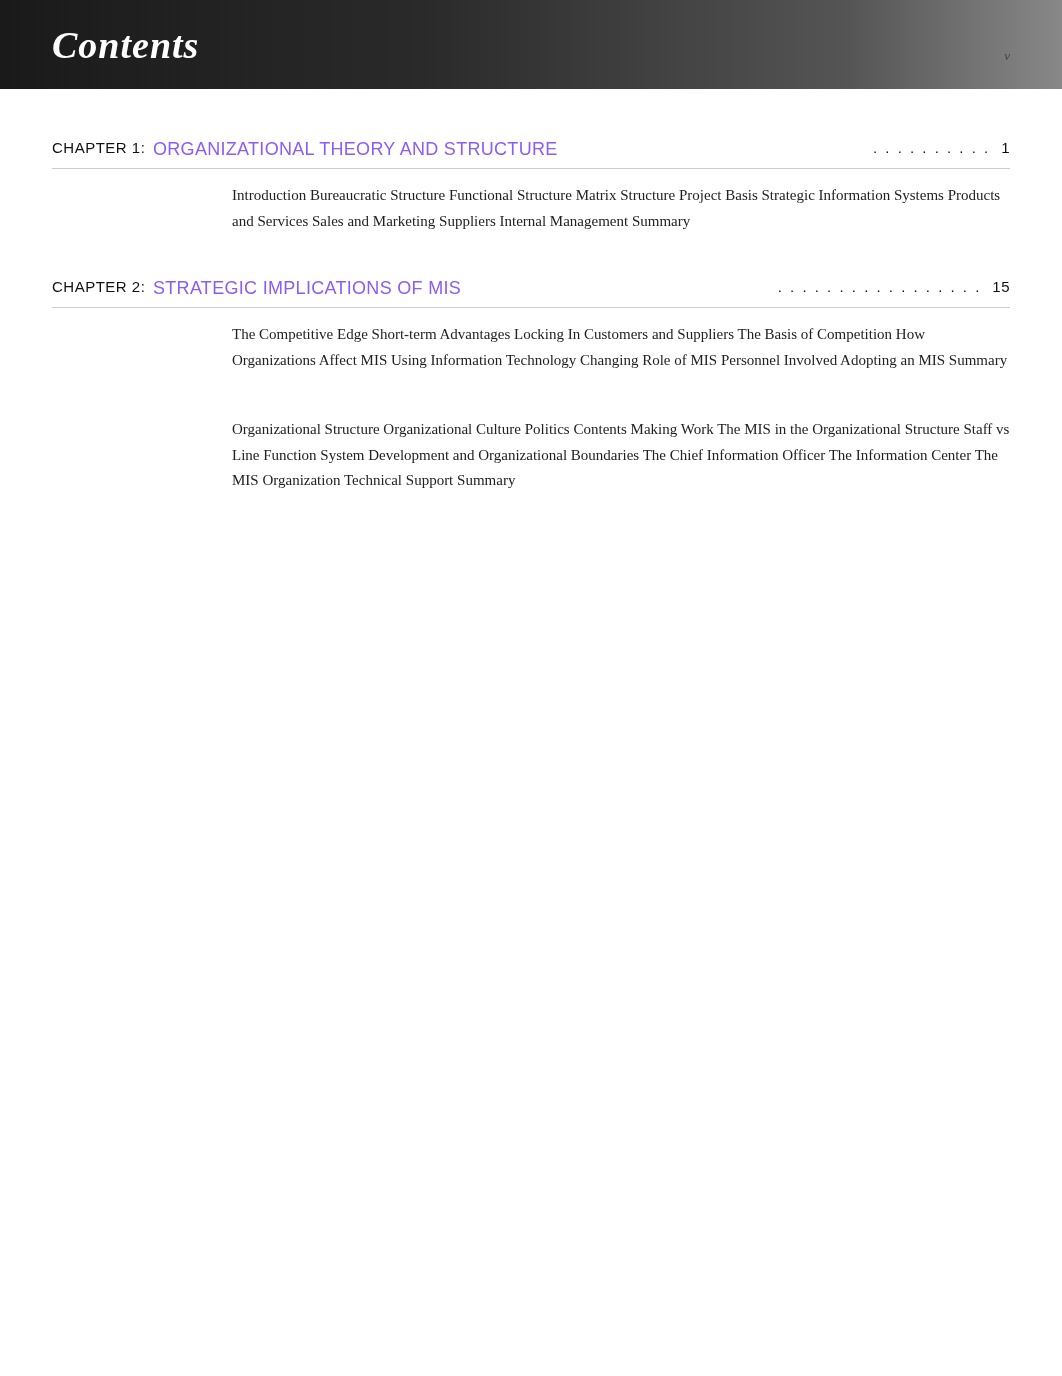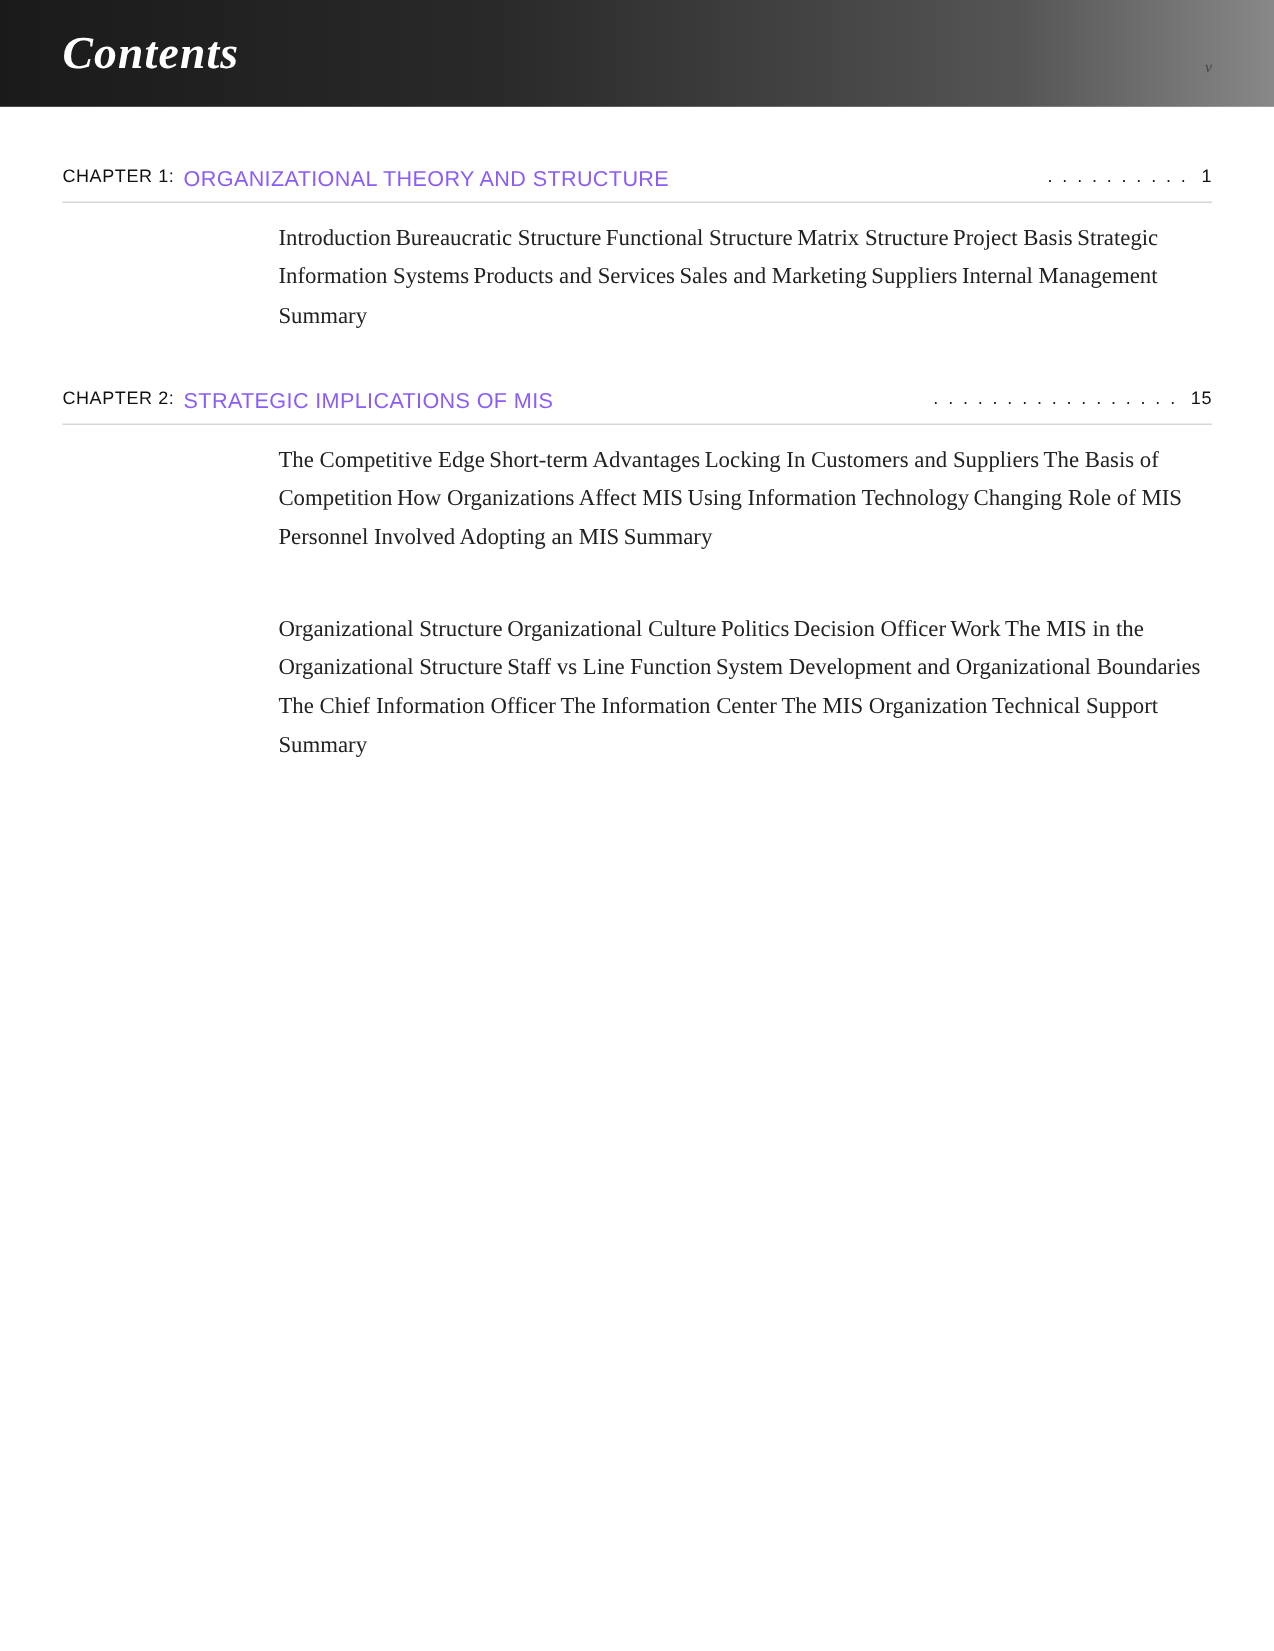--- a/index.html
+++ b/index.html
@@ -98,21 +98,21 @@
       font-size: 15px;
       color: #111;
       margin-left: 6px;
     }
 
     .chapter-items {
       padding-left: 180px;
     }
 
     .chapter-item {
-      font-size: 19px;
+      font-size: 15px;
       font-family: Georgia, 'Times New Roman', serif;
       color: #222;
       line-height: 1.7;
     }
   </style>
 </head>
 <body>
 
 <span class="page-number">v</span>
 
@@ -163,21 +163,21 @@
       <span class="chapter-item">Adopting an MIS</span>
       <span class="chapter-item">Summary</span>
     </div>
   </div>
 
   <div class="chapter-block">
     <div class="chapter-items">
       <span class="chapter-item">Organizational Structure</span>
       <span class="chapter-item">Organizational Culture</span>
       <span class="chapter-item">Politics</span>
-      <span class="chapter-item">Decision Officer</span>
+      <span class="chapter-item">Contents Making</span>
       <span class="chapter-item">Work</span>
       <span class="chapter-item">The MIS in the Organizational Structure</span>
       <span class="chapter-item">Staff vs Line Function</span>
       <span class="chapter-item">System Development and Organizational Boundaries</span>
       <span class="chapter-item">The Chief Information Officer</span>
       <span class="chapter-item">The Information Center</span>
       <span class="chapter-item">The MIS Organization</span>
       <span class="chapter-item">Technical Support</span>
       <span class="chapter-item">Summary</span>
     </div>

